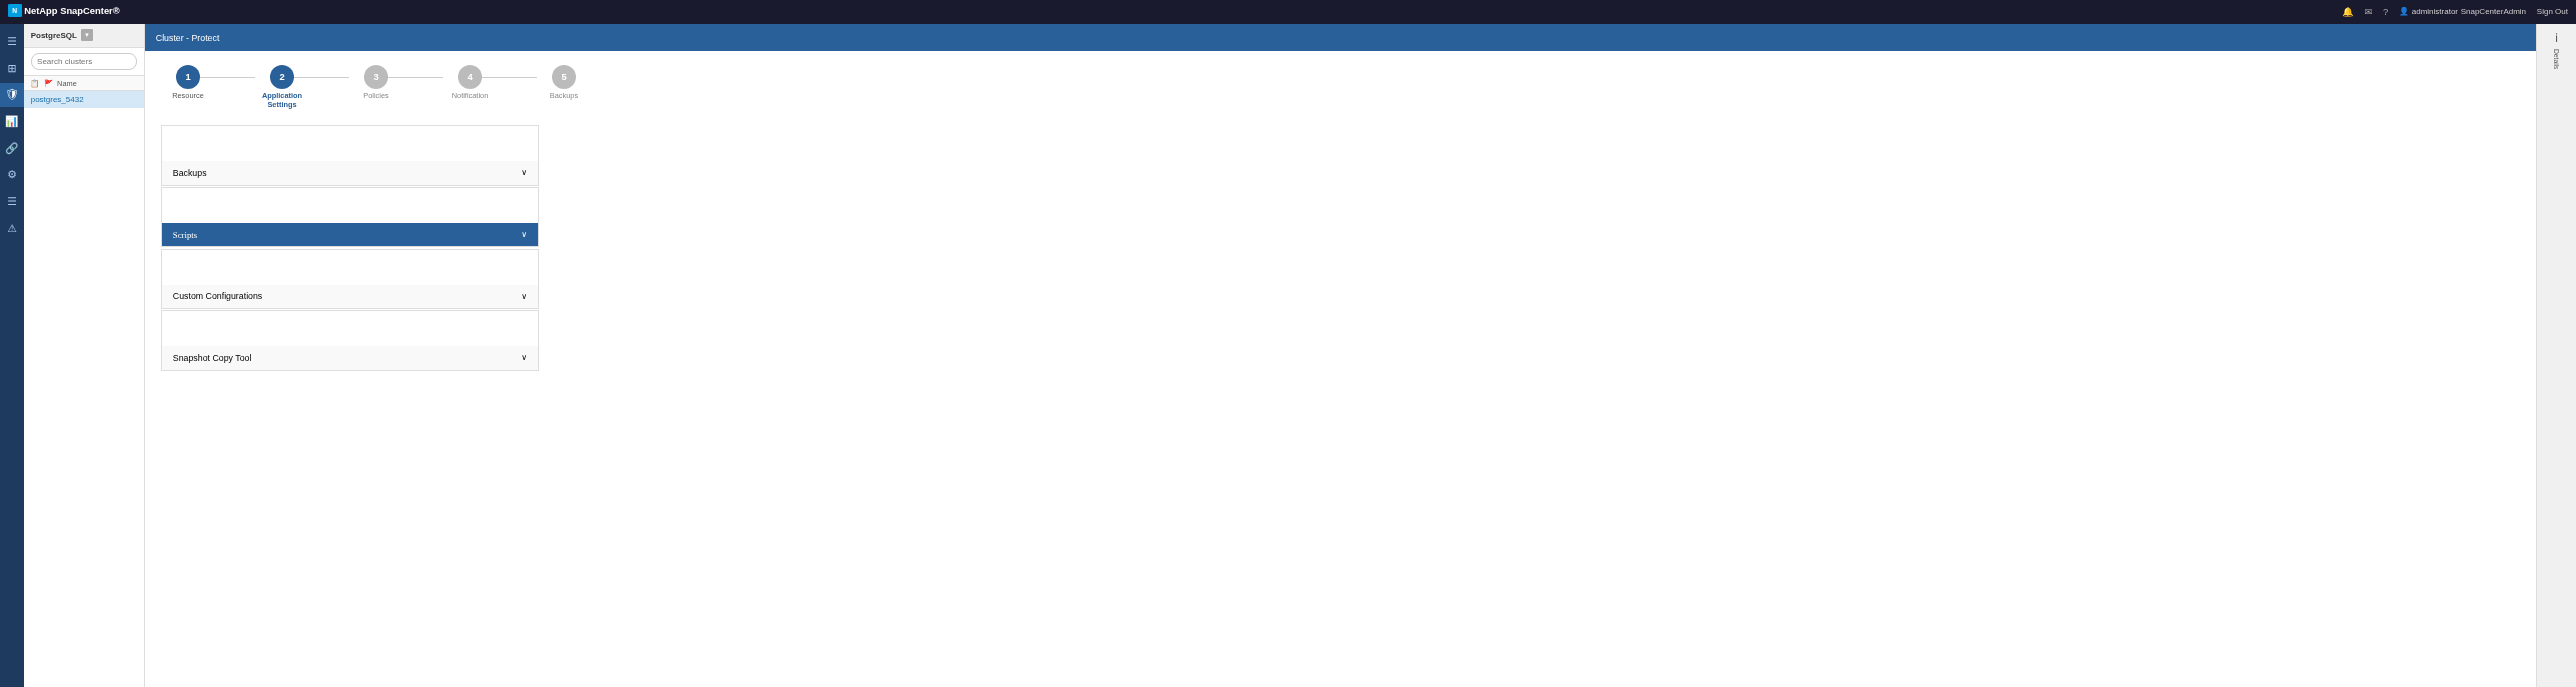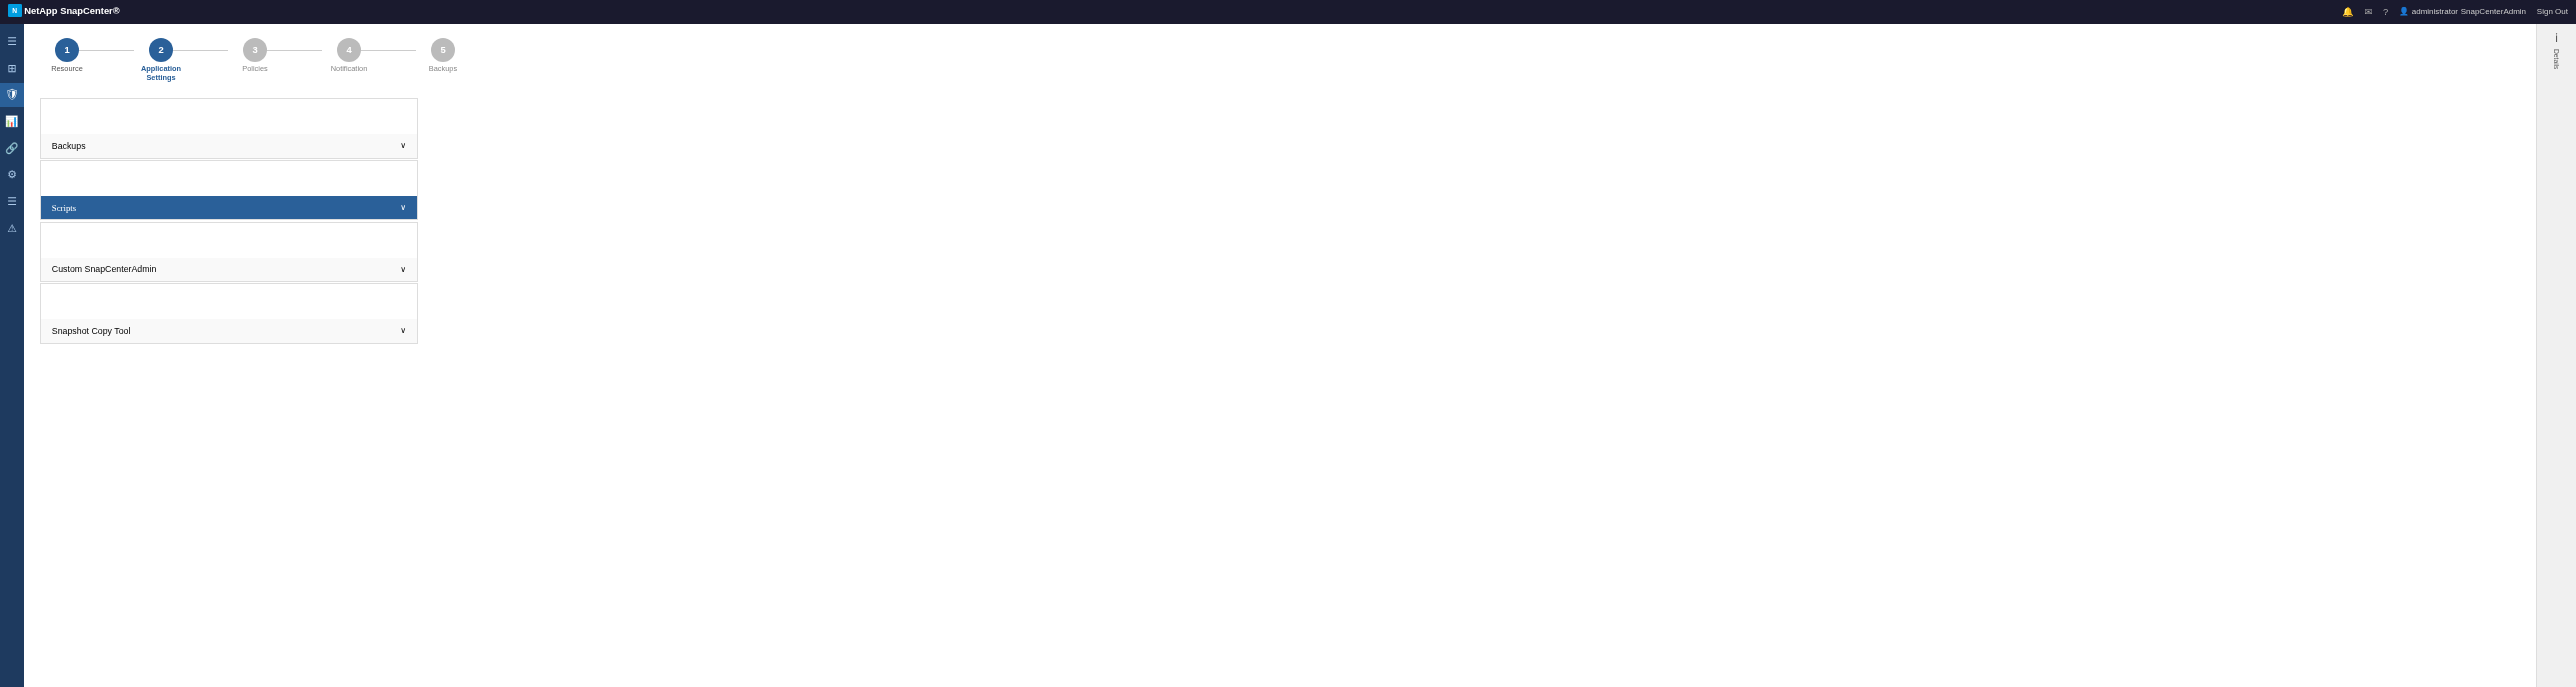--- a/index.html
+++ b/index.html
@@ -309,23 +309,43 @@
     <div class="icon-rail-item">☰</div>
     <div class="icon-rail-item">⊞</div>
     <div class="icon-rail-item active">🛡</div>
     <div class="icon-rail-item">📊</div>
     <div class="icon-rail-item">🔗</div>
     <div class="icon-rail-item">⚙</div>
     <div class="icon-rail-item">☰</div>
     <div class="icon-rail-item">⚠</div>
   </div>
 
+  <div class="sidebar">
+    <div class="sidebar-plugin-header">
+      <span>PostgreSQL</span>
+      <button class="dropdown-btn">▾</button>
+    </div>
+    <div class="sidebar-search">
+      <input type="text" placeholder="Search clusters" style="">
+    </div>
+    <div class="sidebar-table-header">
+      <span>📋</span>
+      <span>🚩</span>
+      <span>Name</span>
+    </div>
+    <div class="sidebar-item selected">
+      <span>postgres_5432</span>
+    </div>
+  </div>
 
   <div class="content-area">
 
+    <div class="sub-header">
+      <span>Cluster - Protect</span>
+    </div>
 
     <div class="main-content">
 
       <div class="wizard-steps">
 
         <div class="wizard-step">
           <div class="step-circle done">
             <span>1</span>
           </div>
           <div class="step-label done">Resource</div>
@@ -380,21 +400,21 @@
 
         <div class="accordion-section">
           <div class="accordion-header active-section">
             <span>Scripts</span>
             <span class="accordion-chevron">∨</span>
           </div>
         </div>
 
         <div class="accordion-section">
           <div class="accordion-header">
-            <span>Custom SnapCenterAdmin</span>
+            <span>Custom Configurations</span>
             <span class="accordion-chevron">∨</span>
           </div>
         </div>
 
         <div class="accordion-section">
           <div class="accordion-header">
             <span>Snapshot Copy Tool</span>
             <span class="accordion-chevron">∨</span>
           </div>
         </div>

